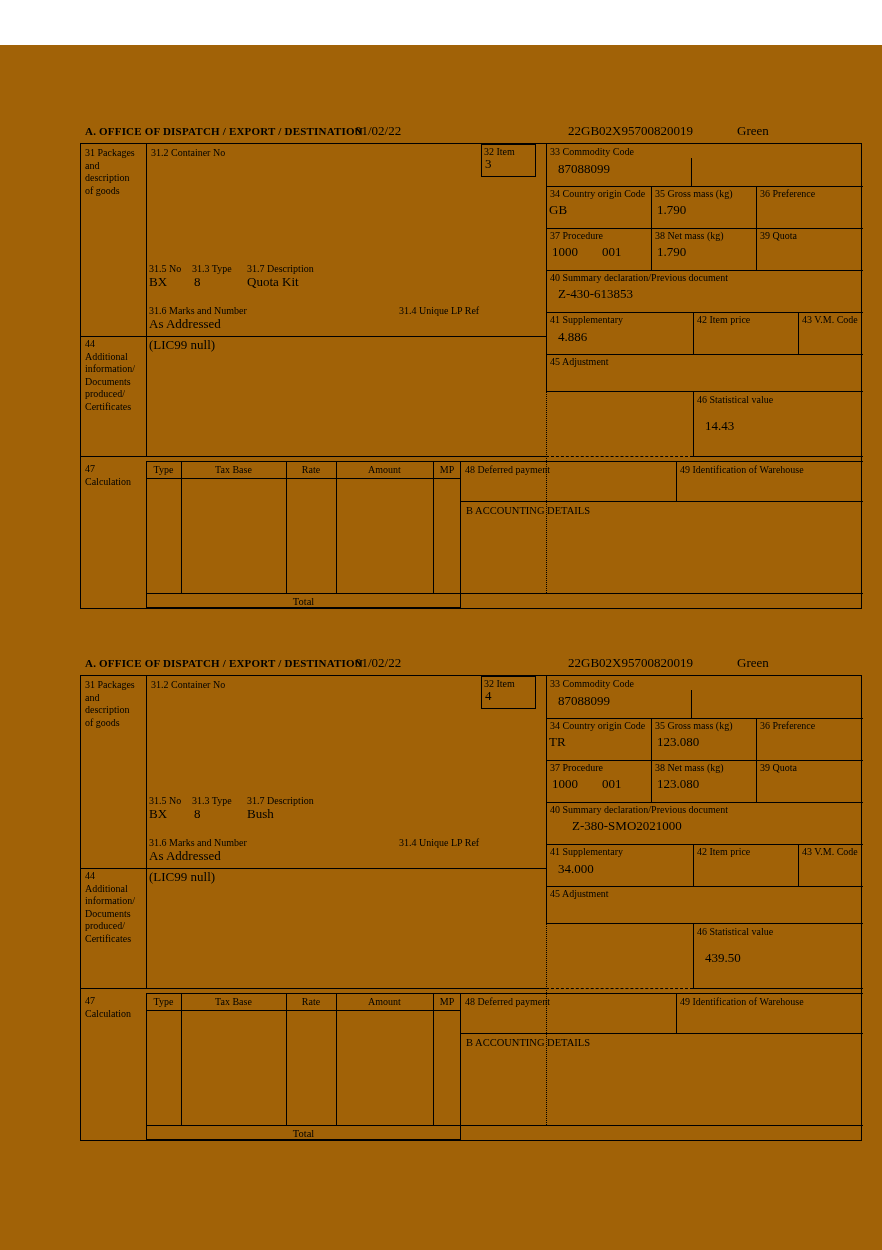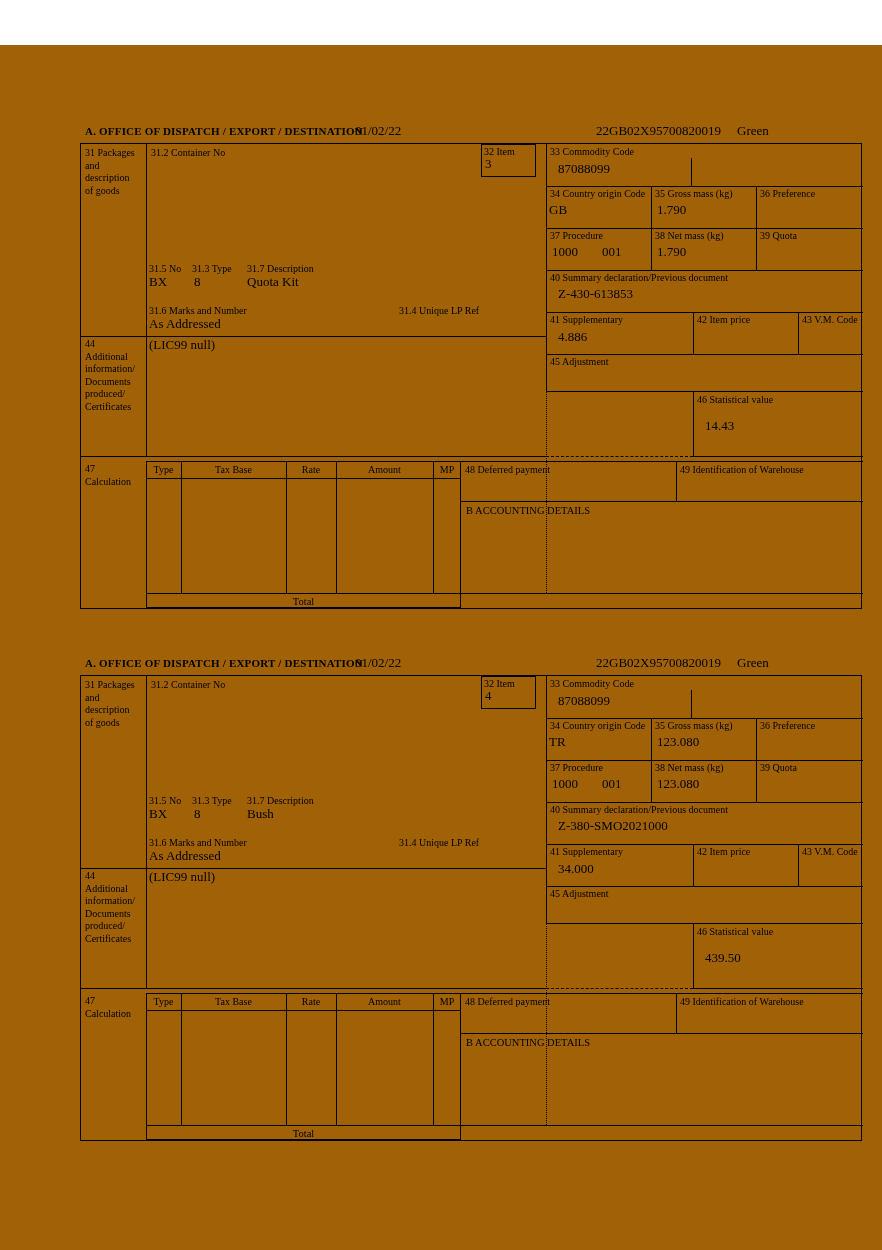--- a/index.html
+++ b/index.html
@@ -2,21 +2,21 @@
 <html><head>
 <meta charset="utf-8">
 <style>
   * { margin:0; padding:0; box-sizing:border-box; }
   html,body { background:#ffffff; }
   body { width:882px; height:1250px; font-family:"Liberation Serif","DejaVu Serif",serif; color:#000; }
   #page { position:relative; width:882px; height:1250px; background:#a16207; overflow:hidden;margin-top:45px; }
   .section { position:absolute; left:80px; width:782px; height:486px; }
   .hdr-label  { position:absolute; left:5px;   top:2px; font-size:11px; font-weight:bold; letter-spacing:0.2px; }
   .hdr-date   { position:absolute; left:275px; top:0;   font-size:13px; }
-  .hdr-ref    { position:absolute; left:516px; top:0;   font-size:13px; }
+  .hdr-ref    { position:absolute; left:488px; top:0;   font-size:13px; }
   .hdr-status { position:absolute; left:657px; top:0;   font-size:13px;font-family:Liberation Serif, serif; }
   .form-table { position:absolute; left:0; top:20px; width:782px; height:466px; border:1px solid #000; }
   .v    { position:absolute; width:1px; background:#000; }
   .h    { position:absolute; height:1px; background:#000; }
   .vd   { position:absolute; width:0; border-left:1px dotted #000; }
   .hd   { position:absolute; height:0; border-top:1px dashed #000; }
   .rect { position:absolute; border:1px solid #000; }
   .lbl  { position:absolute; font-size:10px; line-height:12.5px; white-space:pre-line; }
   .val  { position:absolute; font-size:13px; white-space:nowrap; }
   .ctr  { text-align:center; }
@@ -215,21 +215,21 @@
       <div class="val" style="left:404px;top:12px">4</div>
       <div class="val" style="left:477px;top:17px">87088099</div>
       <div class="val" style="left:468px;top:58px">TR</div>
       <div class="val" style="left:576px;top:58px">123.080</div>
       <div class="val" style="left:471px;top:100px">1000</div>
       <div class="val" style="left:521px;top:100px">001</div>
       <div class="val" style="left:576px;top:100px">123.080</div>
       <div class="val" style="left:68px;top:130px">BX</div>
       <div class="val" style="left:113px;top:130px">8</div>
       <div class="val" style="left:166px;top:130px">Bush</div>
-      <div class="val" style="left:477px;top:142px">Z-380-SMO2021000</div>
+      <div class="val" style="left:491px;top:142px">Z-380-SMO2021000</div>
       <div class="val" style="left:68px;top:172px">As Addressed</div>
       <div class="val" style="left:477px;top:185px">34.000</div>
       <div class="val" style="left:68px;top:193px">(LIC99 null)</div>
       <div class="val" style="left:624px;top:274px">439.50</div>
 
     </div>
   </div>
 </div>
 
 </body></html>

